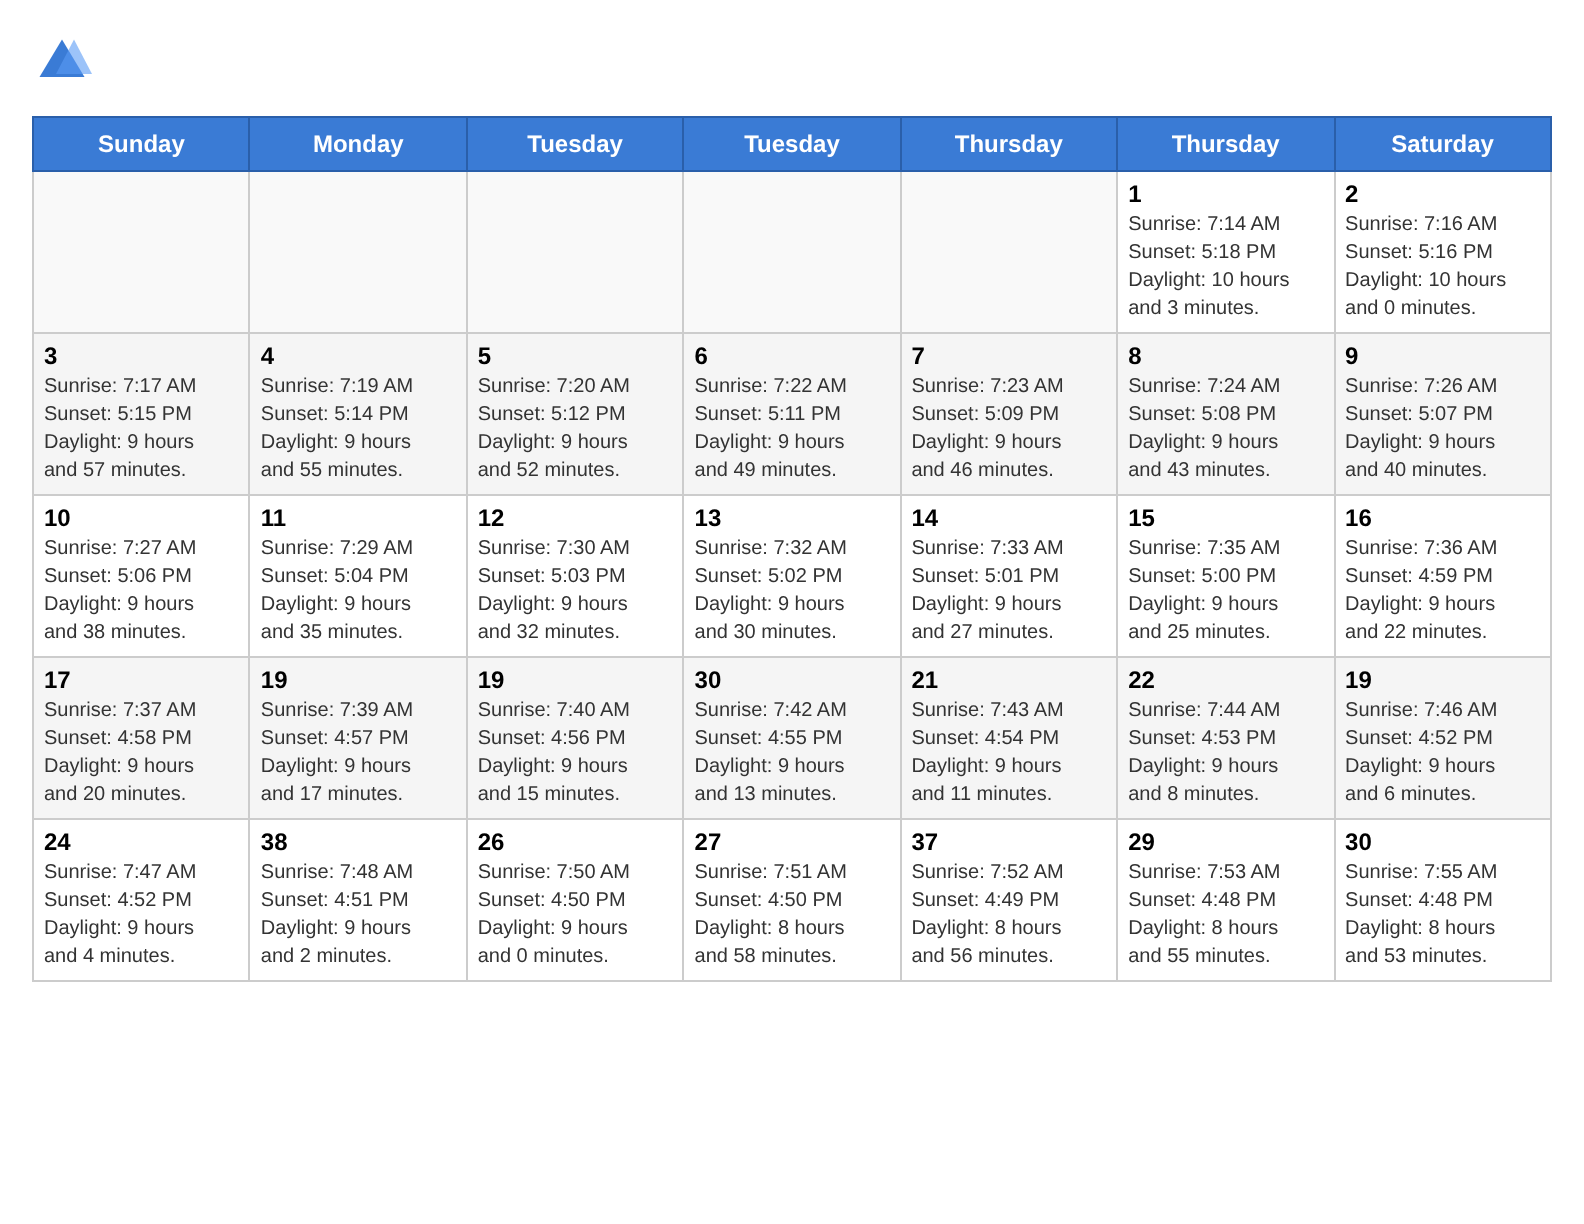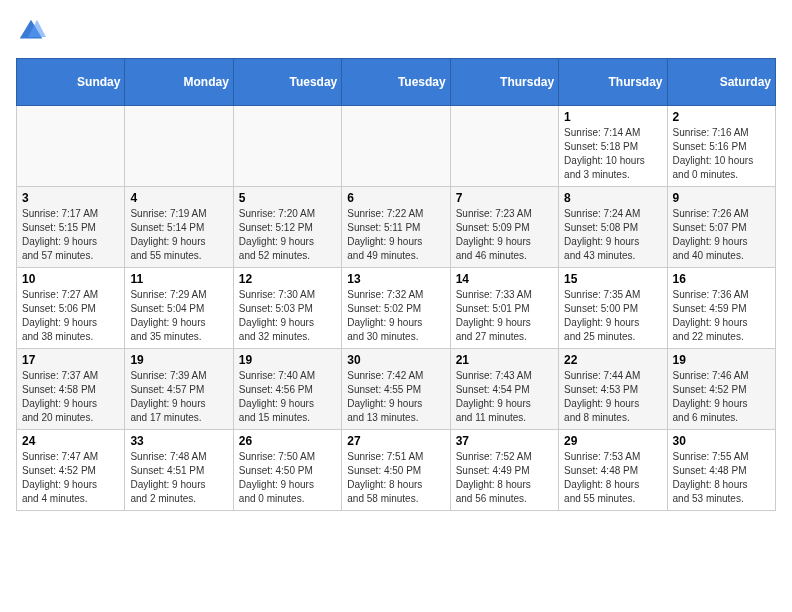--- a/index.html
+++ b/index.html
@@ -53,22 +53,22 @@
       color: #444;
     }
     table {
       width: 100%;
       border-collapse: collapse;
       font-size: 11px;
     }
     thead tr th {
       background-color: #3a7bd5;
       color: #fff;
-      padding: 16px 4px;
-      text-align: right;
+      padding: 6px 4px;
+      text-align: center;
       font-size: 12px;
       font-weight: bold;
       border: 1px solid #2a5faa;
     }
     tbody tr td {
       border: 1px solid #ccc;
       padding: 4px 5px;
       vertical-align: top;
       background: #fff;
       height: 80px;
@@ -232,21 +232,21 @@
           <span class="day-num">19</span>
           <div class="day-info">Sunrise: 7:46 AM<br>Sunset: 4:52 PM<br>Daylight: 9 hours<br>and 6 minutes.</div>
         </td>
       </tr>
       <tr>
         <td>
           <span class="day-num">24</span>
           <div class="day-info">Sunrise: 7:47 AM<br>Sunset: 4:52 PM<br>Daylight: 9 hours<br>and 4 minutes.</div>
         </td>
         <td>
-          <span class="day-num">33</span>
+          <span class="day-num">38</span>
           <div class="day-info">Sunrise: 7:48 AM<br>Sunset: 4:51 PM<br>Daylight: 9 hours<br>and 2 minutes.</div>
         </td>
         <td>
           <span class="day-num">26</span>
           <div class="day-info">Sunrise: 7:50 AM<br>Sunset: 4:50 PM<br>Daylight: 9 hours<br>and 0 minutes.</div>
         </td>
         <td>
           <span class="day-num">27</span>
           <div class="day-info">Sunrise: 7:51 AM<br>Sunset: 4:50 PM<br>Daylight: 8 hours<br>and 58 minutes.</div>
         </td>

